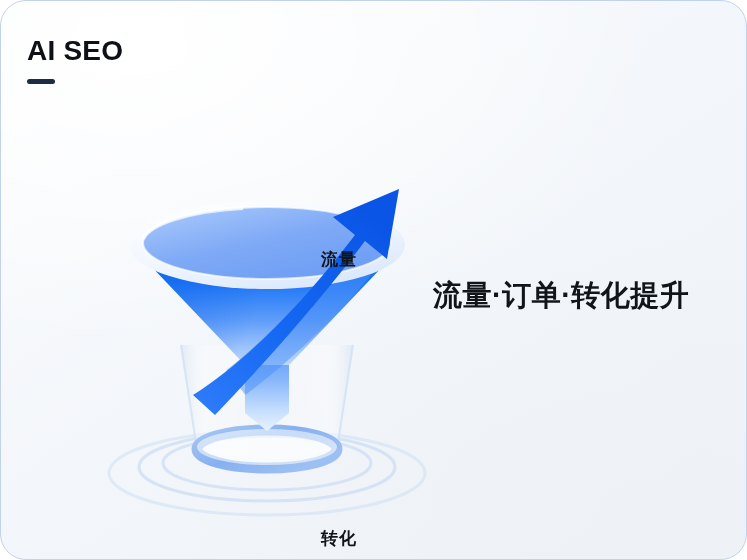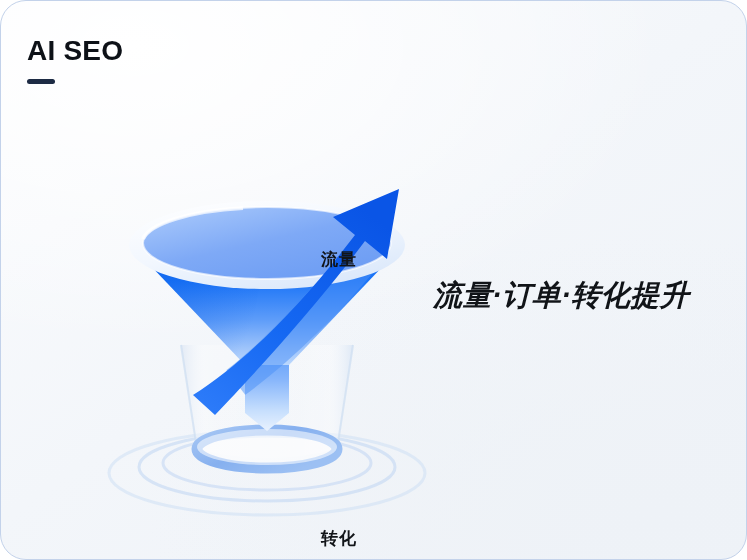--- a/index.html
+++ b/index.html
@@ -57,21 +57,20 @@
   
   #tagline {
     position: absolute;
     left: 432px;
     top: 275px;
     font-size: 29px;
     font-weight: bold;
     color: #111418;
     letter-spacing: 0.5px;
     white-space: nowrap;
-    font-style: italic;
   }
 
   
   #illustration {
     position: absolute;
     left: 96px;
     top: 92px;
     width: 340px;
     height: 440px;
   }

